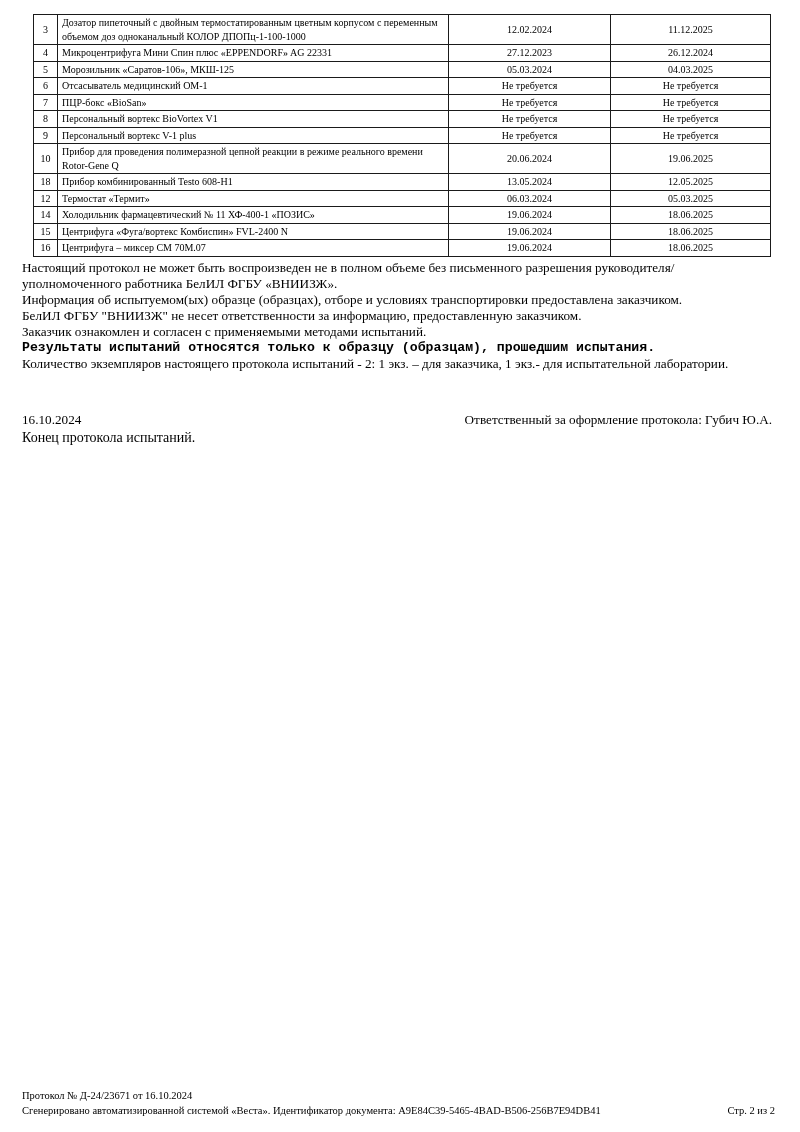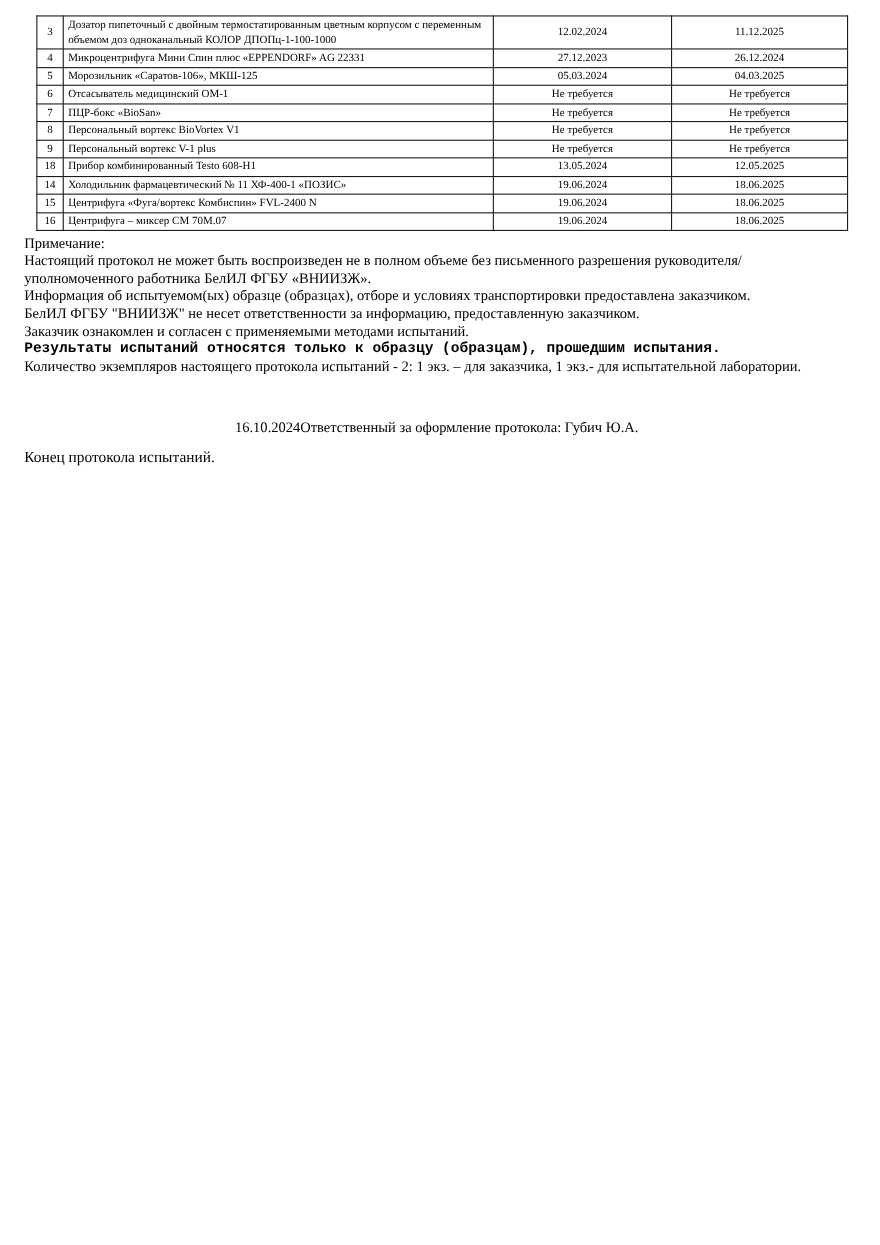--- a/index.html
+++ b/index.html
@@ -31,27 +31,27 @@
   .notes {
     margin: 3px 28px 0 22px;
     font-size: 13.2px;
     line-height: 16px;
   }
   .notes p { margin: 0; }
   .bold { font-weight: bold; font-family: Liberation Mono, monospace; }
   .justify { text-align: justify; }
   .sig-row {
     display: flex;
-    justify-content: center;
+    justify-content: space-between;
     margin: 40px 28px 0 22px;
     font-size: 13.2px;
     line-height: 16px;
   }
   .end-line {
-    margin: 11px 28px 0 22px;
+    margin: 1px 28px 0 22px;
     font-size: 14px;
     line-height: 18px;
   }
   .footer {
     position: absolute;
     left: 22px;
     right: 25px;
     bottom: 14px;
     font-size: 10.5px;
     line-height: 15px;
@@ -110,24 +110,36 @@
           <td class="c-date">Не требуется</td>
           <td class="c-date">Не требуется</td>
         </tr>
         <tr>
           <td class="c-num">9</td>
           <td class="c-name">Персональный вортекс V-1 plus</td>
           <td class="c-date">Не требуется</td>
           <td class="c-date">Не требуется</td>
         </tr>
         <tr>
+          <td class="c-num">10</td>
+          <td class="c-name">Прибор для проведения полимеразной цепной реакции в режиме реального времени Rotor-Gene Q</td>
+          <td class="c-date">20.06.2024</td>
+          <td class="c-date">19.06.2025</td>
+        </tr>
+        <tr>
           <td class="c-num">18</td>
           <td class="c-name">Прибор комбинированный Testo 608-H1</td>
           <td class="c-date">13.05.2024</td>
           <td class="c-date">12.05.2025</td>
+        </tr>
+        <tr>
+          <td class="c-num">12</td>
+          <td class="c-name">Термостат «Термит»</td>
+          <td class="c-date">06.03.2024</td>
+          <td class="c-date">05.03.2025</td>
         </tr>
         <tr>
           <td class="c-num">14</td>
           <td class="c-name">Холодильник фармацевтический № 11 ХФ-400-1 «ПОЗИС»</td>
           <td class="c-date">19.06.2024</td>
           <td class="c-date">18.06.2025</td>
         </tr>
         <tr>
           <td class="c-num">15</td>
           <td class="c-name">Центрифуга «Фуга/вортекс Комбиспин» FVL-2400 N</td>
@@ -137,31 +149,37 @@
         <tr>
           <td class="c-num">16</td>
           <td class="c-name">Центрифуга – миксер СМ 70М.07</td>
           <td class="c-date">19.06.2024</td>
           <td class="c-date">18.06.2025</td>
         </tr>
       </tbody>
   </table>
 
   <div class="notes">
-    <p>Примечание:</p>
     <div>
         <p>Настоящий протокол не может быть воспроизведен не в полном объеме без письменного разрешения руководителя/уполномоченного работника БелИЛ ФГБУ «ВНИИЗЖ».</p>
         <p class="justify">Информация об испытуемом(ых) образце (образцах), отборе и условиях транспортировки предоставлена заказчиком.</p>
         <p>БелИЛ ФГБУ "ВНИИЗЖ" не несет ответственности за информацию, предоставленную заказчиком.</p>
         <p>Заказчик ознакомлен и согласен с применяемыми методами испытаний.</p>
         <p class="bold">Результаты испытаний относятся только к образцу (образцам), прошедшим испытания.</p>
         <p class="justify">Количество экземпляров настоящего протокола испытаний - 2: 1 экз. – для заказчика, 1 экз.- для испытательной лаборатории.</p>
       </div>
   </div>
 
   <div class="sig-row">
     <span>16.10.2024</span>
     <span>Ответственный за оформление протокола: Губич Ю.А.</span>
   </div>
   <div class="end-line">Конец протокола испытаний.</div>
 
+  <div class="footer">
+    <div>Протокол № Д-24/23671 от 16.10.2024</div>
+    <div class="footer-line2">
+      <span>Сгенерировано автоматизированной системой «Веста». Идентификатор документа: A9E84C39-5465-4BAD-B506-256B7E94DB41</span>
+      <span>Стр. 2 из 2</span>
+    </div>
+  </div>
 
 </div>
 
 </body></html>

